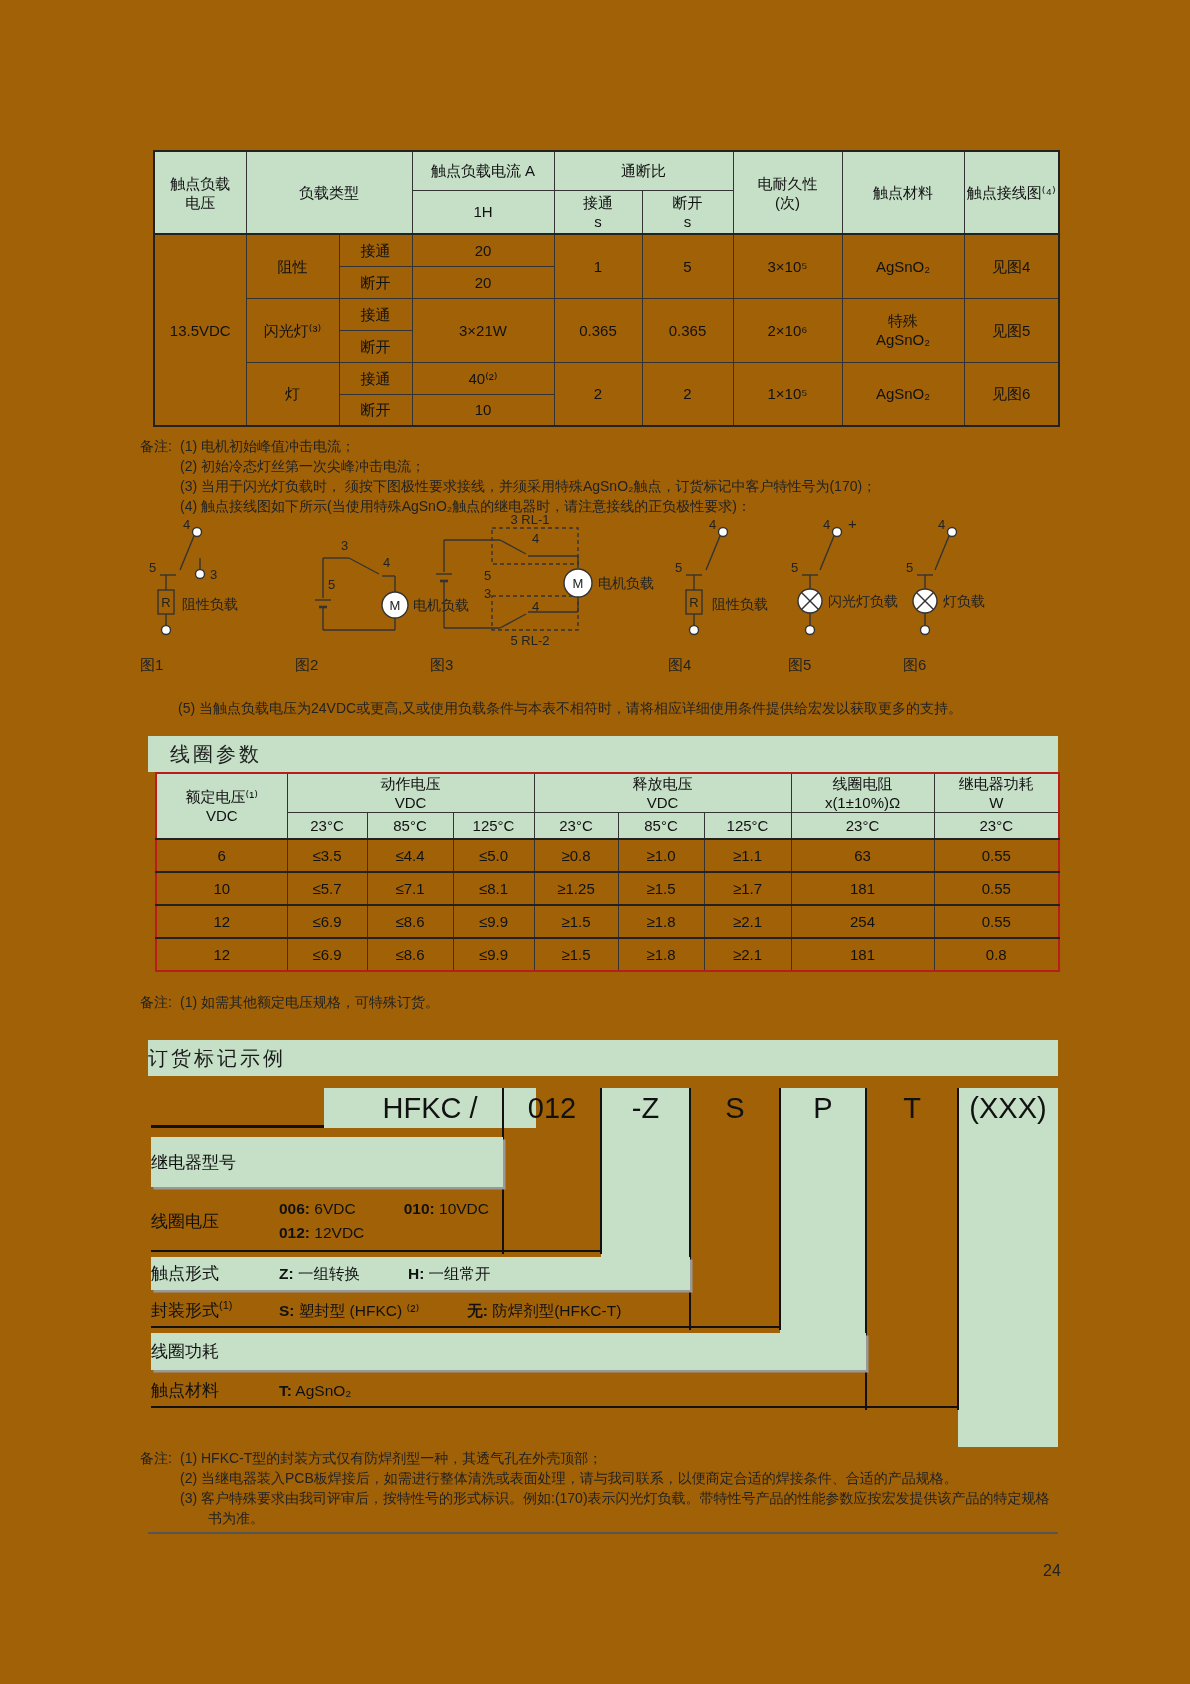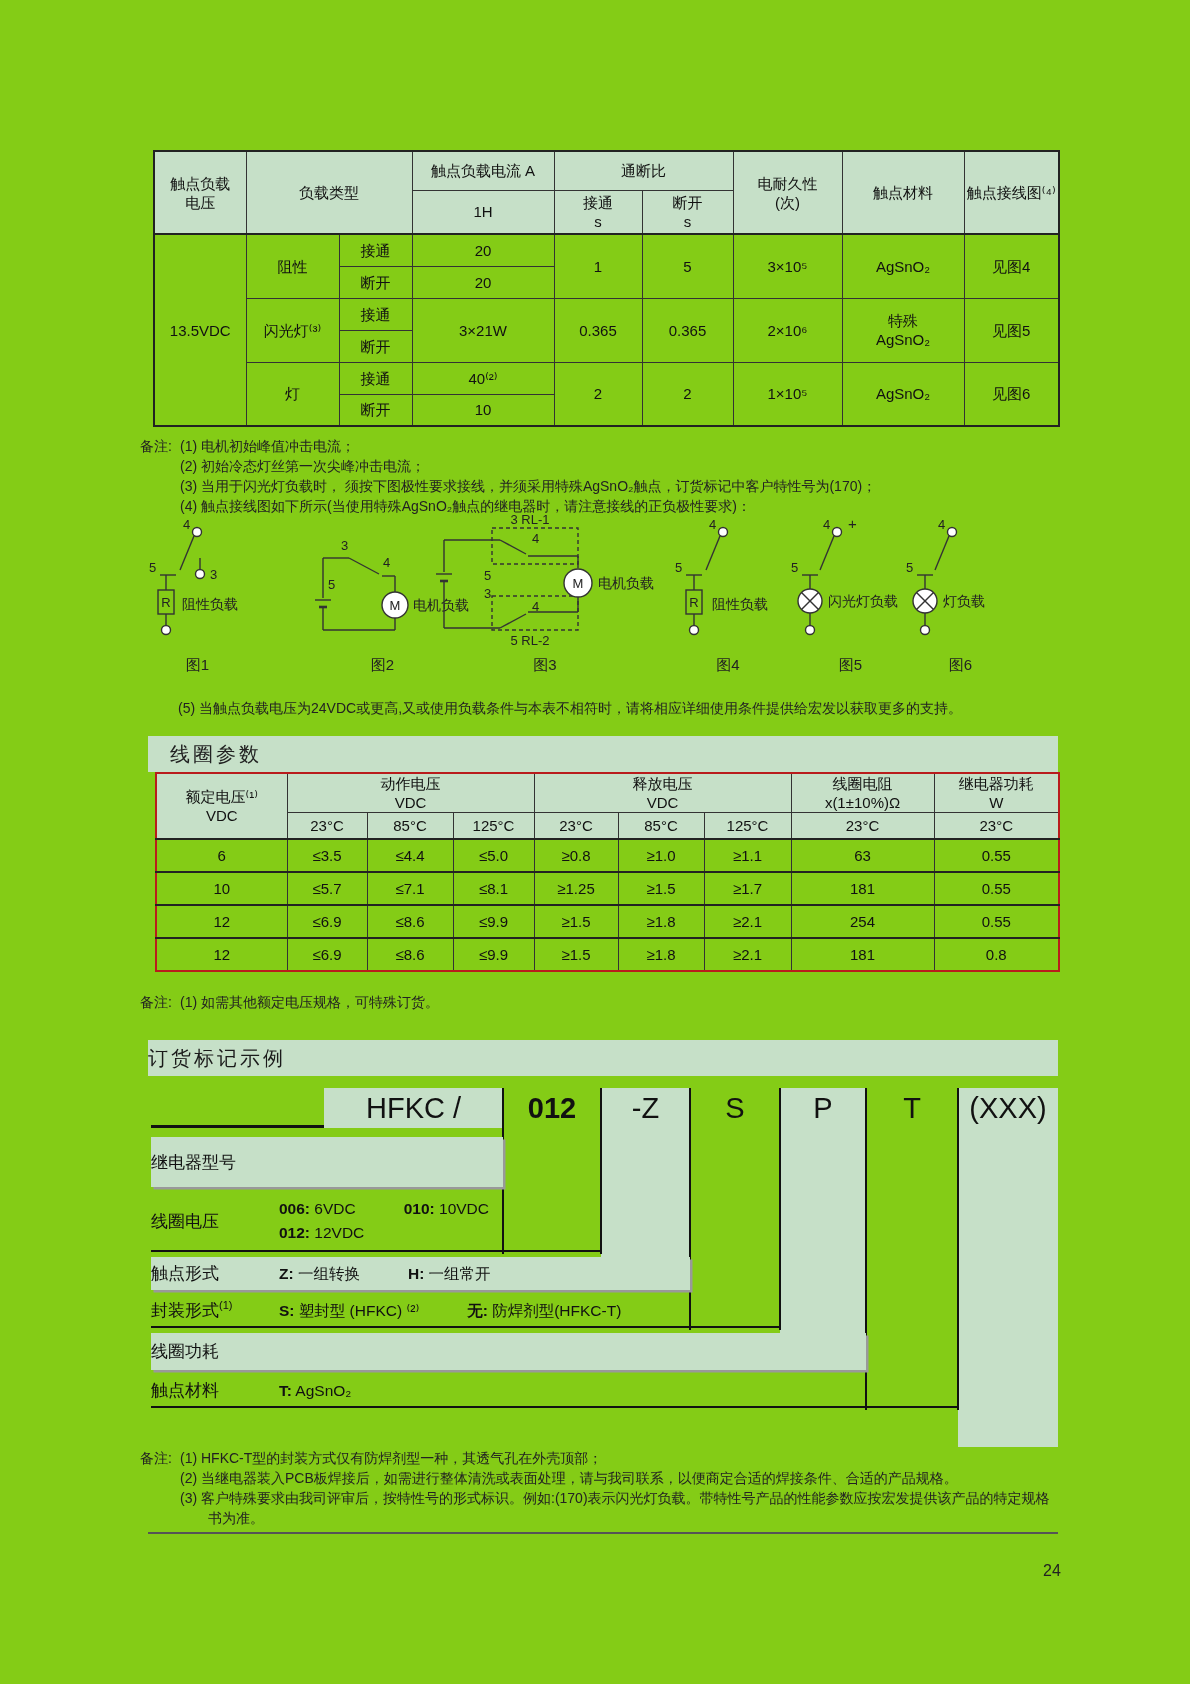--- a/index.html
+++ b/index.html
@@ -1,16 +1,16 @@
 <!DOCTYPE html>
 <html><head>
 <meta charset="utf-8">
 <style>
   html,body{margin:0;padding:0;background:#9a9a9a;}
-  .page{position:relative;width:1190px;height:1684px;background:#84cc16;margin:0 auto;
+  .page{position:relative;width:1190px;height:1684px;background:#a16207;margin:0 auto;
         font-family:"Liberation Sans","DejaVu Sans",sans-serif;color:#1a1a1a;overflow:hidden;}
 
   
   table.dtable{border-collapse:collapse;table-layout:fixed;position:absolute;}
   table.dtable td{border:1px solid #333;text-align:center;vertical-align:middle;
                   white-space:pre-line;padding:0;font-size:15px;line-height:19px;color:#111;}
   table.dtable td.hc{background:var(--green);font-size:15px;}
   #contactTable{left:153px;top:150px;width:905px;border:2px solid #222;}
   #contactTable thead td{border-bottom:1px solid #333;}
   #contactTable tbody tr:first-child td{border-top:2px solid #222;}
@@ -30,21 +30,21 @@
   .single-note{position:absolute;font-size:14px;color:#222;}
 
   
   .fig{position:absolute;top:512px;}
   .fig svg line,.fig svg rect{stroke:#333;stroke-width:1.4;fill:none;}
   .fig svg circle{stroke:#333;stroke-width:1.4;fill:#fff;}
   .fig svg text{fill:#222;font-size:13px;font-family:inherit;}
   .fig svg text.loadlbl{font-size:14px;}
   .fig svg .dash{stroke-dasharray:4 3;}
   .fig svg .thick{stroke-width:2.6;}
-  .figcap{position:absolute;top:656px;font-size:15px;text-align:center;color:#222;}
+  .figcap{position:absolute;top:656px;font-size:15px;text-align:left;color:#222;}
 
   
   #ordering{position:absolute;left:148px;top:1040px;width:910px;height:412px;}
   #ordering .obar{position:absolute;left:0;top:0;width:910px;height:36px;background:var(--green);
        font-size:20px;line-height:36px;box-sizing:border-box;letter-spacing:3px;}
   .gband{position:absolute;background:var(--green);}
   .seg{position:absolute;top:48px;height:40px;display:flex;align-items:center;justify-content:center;
        font-size:29px;color:#111;}
   .seg.green{background:var(--green);}
   .vline{position:absolute;width:2px;background:#111;top:48px;}
@@ -371,22 +371,22 @@
       <div class="nb">
         <div class="note-item">(1) 如需其他额定电压规格，可特殊订货。</div>
       </div>
     </div>
 
   <div id="ordering">
     <div class="obar">订货标记示例</div>
   <div class="gband" style="left: 453px; top: 48px; width: 89px; height: 202px;"></div>
       <div class="gband" style="left: 632px; top: 48px; width: 86px; height: 282px;"></div>
       <div class="gband" style="left: 810px; top: 48px; width: 100px; height: 359px;"></div>
-      <div class="seg green" style="left: 176px; width: 179px;">HFKC /</div>
-      <div class="seg" style="left: 355px; width: 98px; font-weight: bold;">012</div>
+      <div class="seg green" style="left: 176px; width: 212px;">HFKC /</div>
+      <div class="seg" style="left: 355px; width: 98px;">012</div>
       <div class="seg green" style="left: 453px; width: 89px;">-Z</div>
       <div class="seg" style="left: 542px; width: 90px;">S</div>
       <div class="seg green" style="left: 632px; width: 86px;">P</div>
       <div class="seg" style="left: 718px; width: 92px;">T</div>
       <div class="seg green" style="left: 810px; width: 100px;">(XXX)</div>
       <div class="vline" style="left: 354px; height: 166px;"></div>
       <div class="vline" style="left: 452px; height: 166px;"></div>
       <div class="vline" style="left: 541px; height: 242px;"></div>
       <div class="vline" style="left: 631px; height: 242px;"></div>
       <div class="vline" style="left: 717px; height: 322px;"></div>

